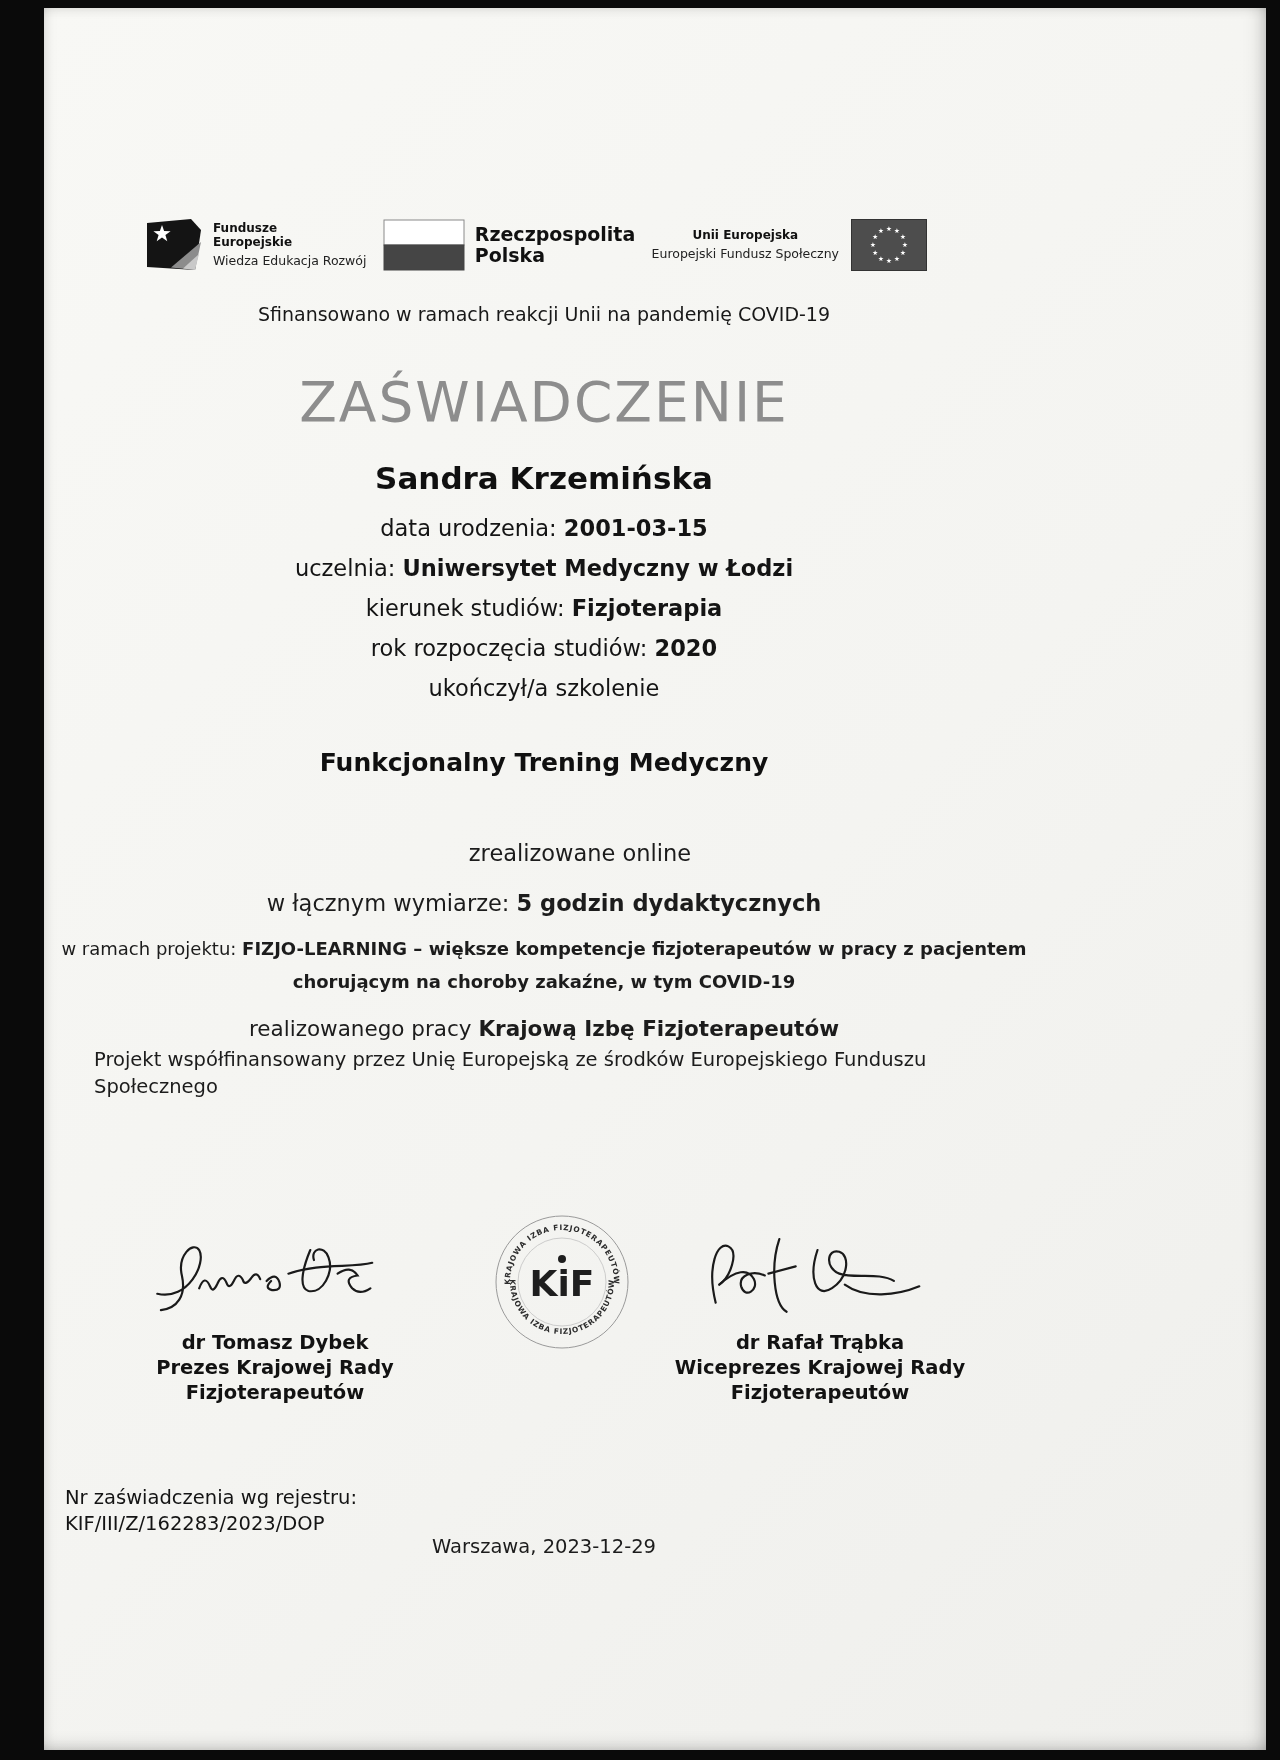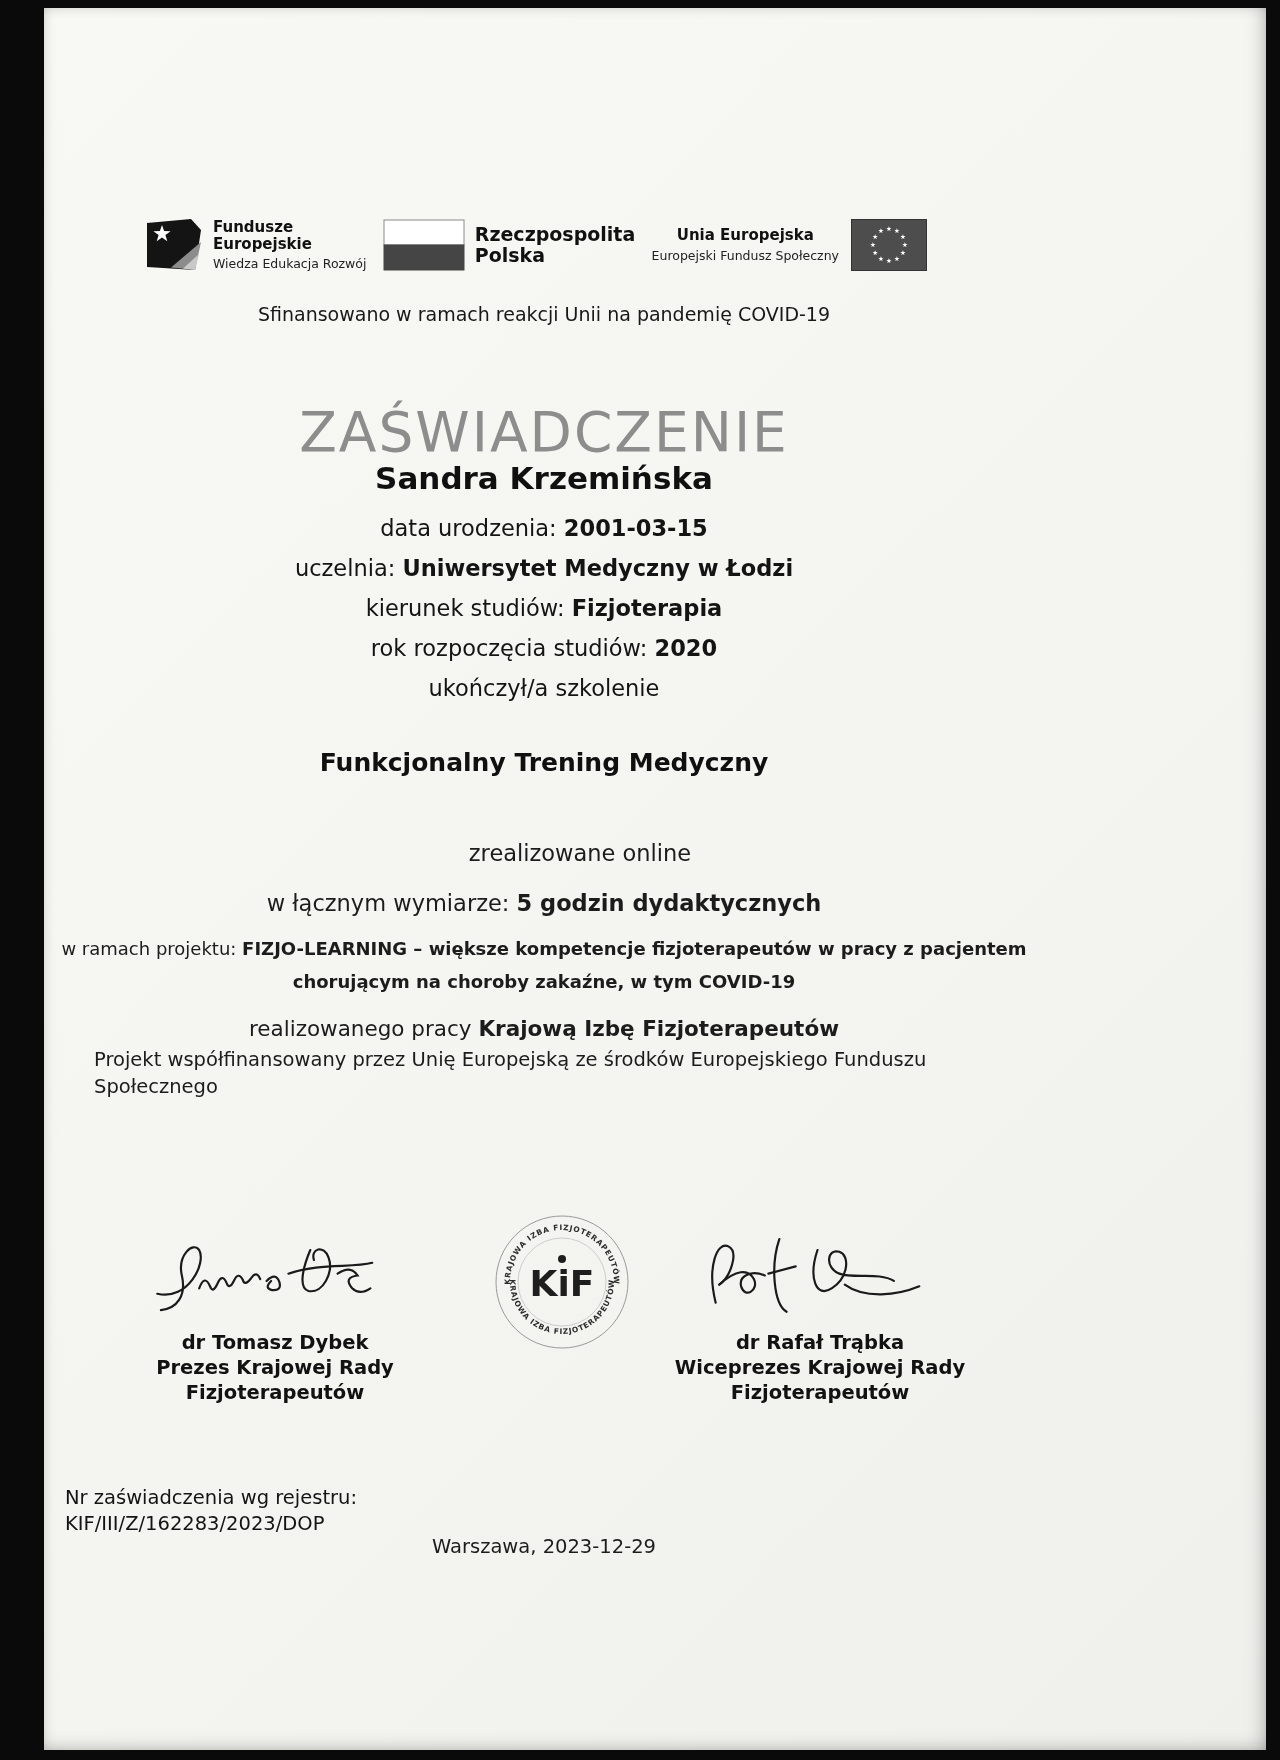--- a/index.html
+++ b/index.html
@@ -25,28 +25,28 @@
   .center-block{left:0;width:1000px;text-align:center;}
   .b{font-weight:bold;}
 
   
   .logos-row{
     position:absolute;top:210px;left:101px;width:782px;
     display:flex;justify-content:space-between;align-items:center;
   }
   .logo-group{display:flex;align-items:center;}
   .logo-text{margin-left:10px;}
-  .logo-title{font-size:15px;font-weight:bold;line-height:1.12;color:#111;}
+  .logo-title{font-size:12px;font-weight:bold;line-height:1.12;color:#111;}
   .logo-sub{font-size:12.5px;margin-top:4px;color:#222;}
   .eu-text{margin-right:12px;text-align:center;}
 
   .funding-note{top:295px;font-size:19px;color:#181818;}
   .doc-title{
     top:362px;font-size:55px;letter-spacing:2px;
-    color:#8d8d8d;font-weight:500;margin-top:30px;
+    color:#8d8d8d;font-weight:500;
   }
   .recipient-name{top:452px;font-size:31px;font-weight:bold;color:#101010;}
   .details{top:500px;font-size:22.5px;line-height:40px;color:#141414;}
   .course-title{top:740px;font-size:25px;font-weight:bold;color:#101010;}
   .course-mode{top:832px;font-size:22.5px;padding-left:36px;}
   .duration-line{top:882px;font-size:22.5px;}
   .project-line{top:924px;font-size:18px;line-height:33px;}
   .organizer-line{top:1008px;font-size:21.5px;}
   .cofinance-note{top:1038px;left:50px;width:920px;text-align:left;font-size:19.5px;line-height:27px;}
 
@@ -85,21 +85,21 @@
         <rect x="1" y="26" width="80" height="25" fill="#454545" stroke="#454545" stroke-width="1"></rect>
       </svg>
       <div class="logo-text">
         <div class="logo-title" style="font-size:19px;">Rzeczpospolita</div>
         <div class="logo-title" style="font-size:19px;">Polska</div>
       </div>
     </div>
 
     <div class="logo-group">
       <div class="eu-text">
-        <div class="logo-title">Unia Europejska</div>
+        <div class="logo-title">Unii Europejska</div>
         <div class="logo-sub">Europejski Fundusz Społeczny</div>
       </div>
       <svg width="76" height="52" viewBox="0 0 76 52">
         <rect x="0.5" y="0.5" width="75" height="51" fill="#4d4d4d" stroke="#333333" stroke-width="1"></rect>
         <g fill="#ffffff" font-size="6.5" text-anchor="middle" font-family="DejaVu Sans, sans-serif">
           <text x="38" y="12">★</text>
             <text x="46" y="14.1">★</text>
             <text x="51.9" y="20">★</text>
           <text x="54" y="28">★</text>
             <text x="51.9" y="36">★</text>

